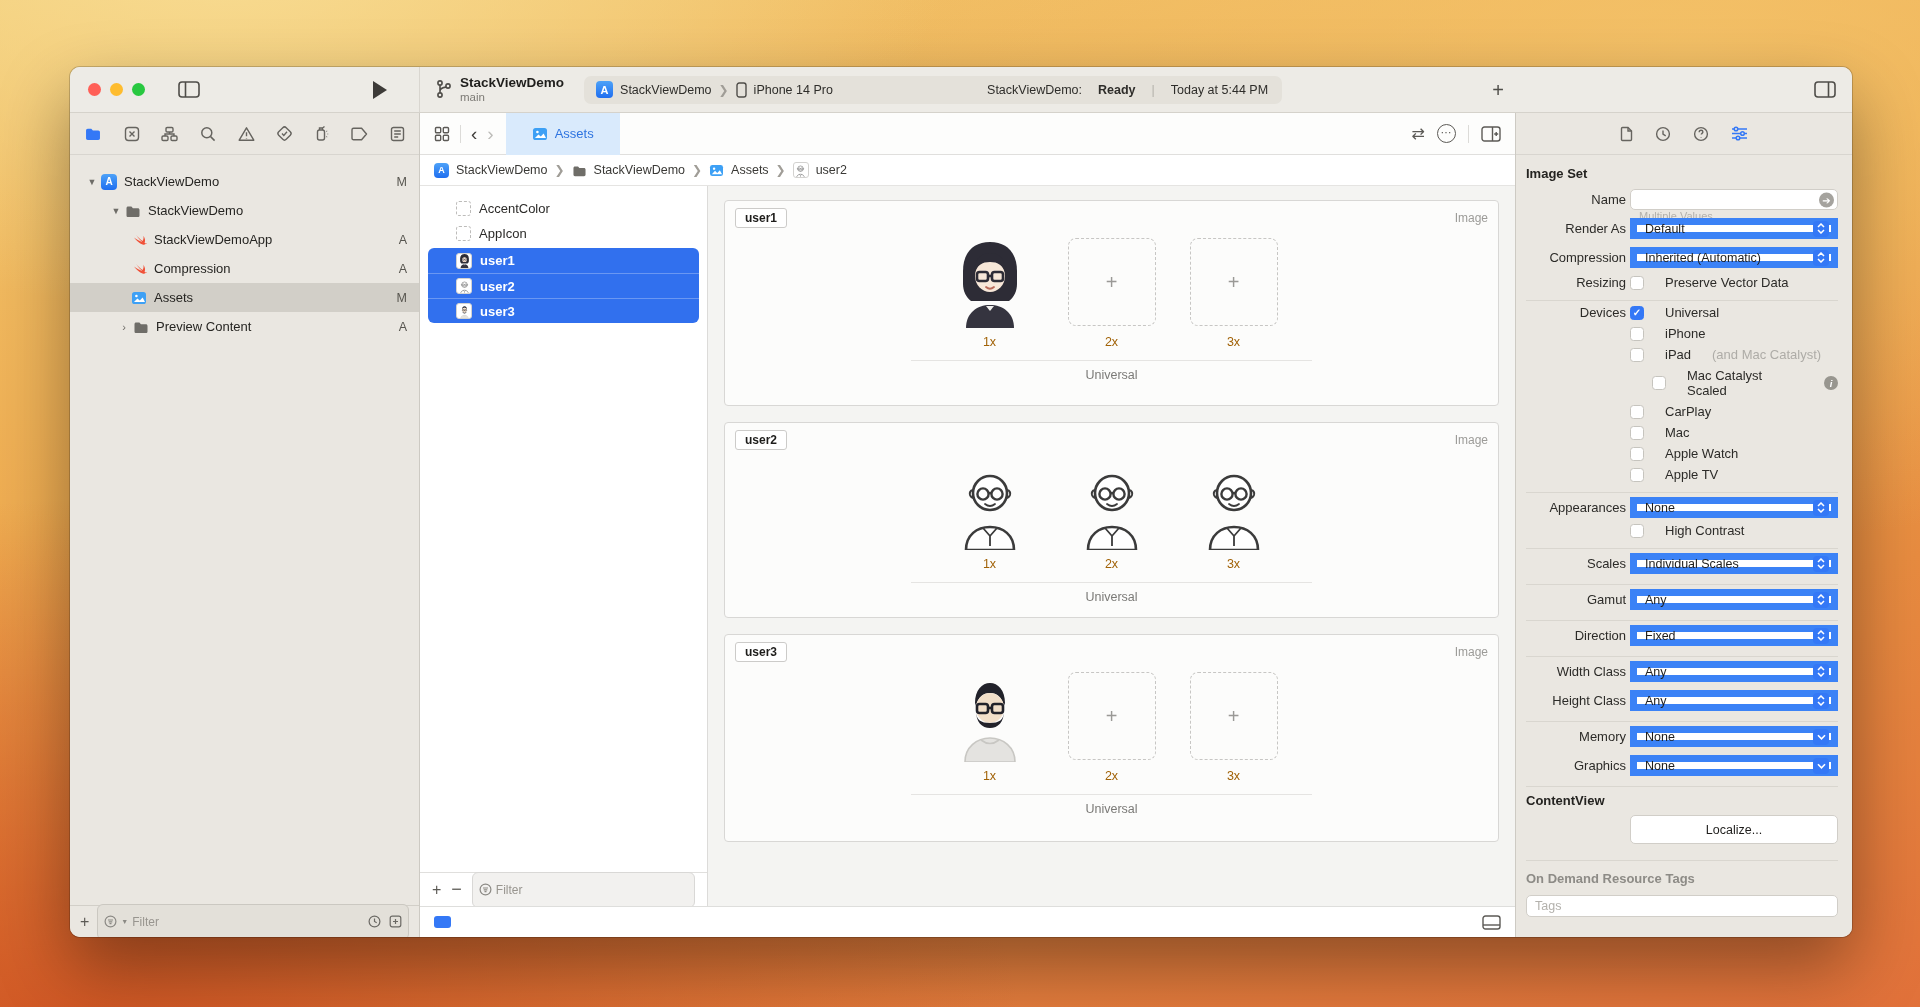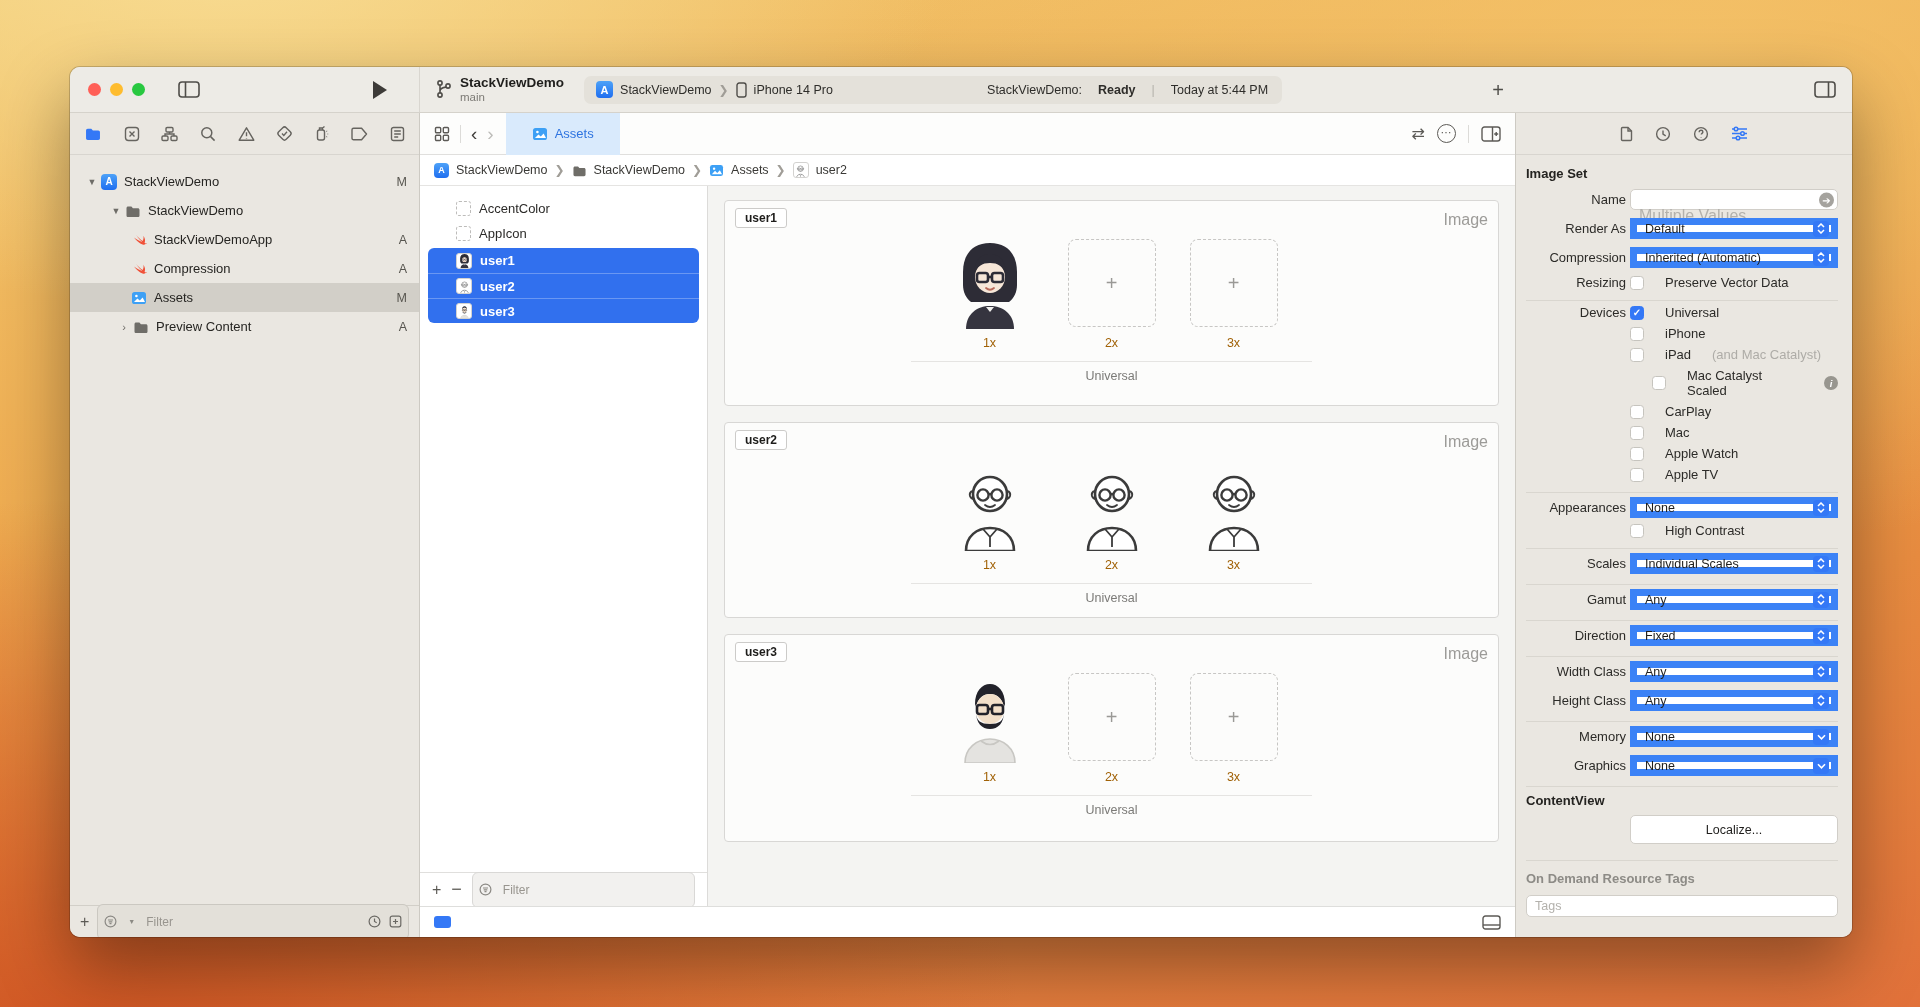--- a/index.html
+++ b/index.html
@@ -50,21 +50,21 @@
   .nav-tree { flex:1; padding-top:12px; font-size:13px; color:#262522; overflow:hidden; }
   .tree-row { height:29px; display:flex; align-items:center; padding-right:12px; }
   .tree-row.selected { background:#d2cfc8; }
   .tr-chevron { width:16px; text-align:center; color:#6e6c67; font-size:9px; flex:none; }
   .tr-icon { width:18px; height:16px; display:flex; align-items:center; justify-content:center; margin-right:6px; flex:none; }
   .tr-label { white-space:nowrap; }
   .tr-badge { margin-left:auto; color:#57554f; font-size:12.5px; }
   .ind0{padding-left:14px;} .ind1{padding-left:38px;} .ind2{padding-left:60px;}
   .nav-bottom { height:32px; flex:none; border-top:1px solid #d2cfc8; display:flex; align-items:center; gap:8px; padding:0 10px; }
   .plus-btn { font-size:16px; color:#5c5a55; }
-  .filter-field { flex:1; height:36px; background:#e3e0d9; border:1px solid #cbc8c1; border-radius:6px; display:flex; align-items:center; padding:16px 6px; gap:11px; color:#8b8984; }
+  .filter-field { flex:1; height:36px; background:#e3e0d9; border:1px solid #cbc8c1; border-radius:6px; display:flex; align-items:center; padding:16px 6px; gap:4px; color:#8b8984; }
   .filter-field input { flex:1; border:none; background:transparent; outline:none; font-size:12px; color:#333; font-family:"Liberation Sans",sans-serif; }
   .filter-field input::placeholder { color:#98958f; }
   .nav-bottom .right-ics { display:flex; gap:8px; color:#6b6964; }
   
   .editor { flex:1; min-width:0; display:flex; flex-direction:column; background:#fff; }
   .editor-tabs { height:42px; flex:none; display:flex; align-items:center; background:#fdfdfc; border-bottom:1px solid #e0dfdd; }
   .et-left { display:flex; align-items:center; padding-left:14px; gap:10px; color:#5c5a56; }
   .et-vdiv { width:1px; height:18px; background:#dcdbd8; }
   .nav-arrow { font-size:19px; line-height:1; }
   .nav-arrow.back { color:#3e3c39; } .nav-arrow.fwd { color:#bdbcb9; }
@@ -85,21 +85,21 @@
   .sel-block .al-row { padding-left:28px; color:#fff; font-weight:700; }
   .sel-block .al-row + .al-row { border-top:1px solid rgba(255,255,255,.28); }
   .al-filter { height:34px; flex:none; border-top:1px solid #e0dfdd; display:flex; align-items:center; gap:10px; padding:0 12px; color:#6b6964; }
   .al-filter .ff { background:#f2f1ef; border:1px solid #d9d8d6; }
   .minus-btn { font-size:18px; color:#5c5a55; }
   
   .canvas { flex:1; background:#f4f4f2; padding:14px 16px; display:flex; flex-direction:column; gap:16px; overflow:hidden; }
   .card { background:#fcfcfb; border:1px solid #d8d7d5; border-radius:4px; flex:none; display:flex; flex-direction:column; }
   .card-head { display:flex; justify-content:space-between; align-items:flex-start; padding:7px 10px 0 10px; }
   .name-box { border:1px solid #cccbc9; background:#fff; border-radius:3px; font-size:12px; font-weight:700; color:#1e1d1b; padding:2px 9px; }
-  .type-label { font-size:16px; color:#9c9b98; padding-top:3px; }
+  .type-label { font-size:12px; color:#9c9b98; padding-top:3px; }
   .slots { display:flex; justify-content:center; gap:34px; margin-top:10px; }
   .slot { width:88px; height:88px; display:flex; align-items:center; justify-content:center; }
   .slot.dashed { border:1.5px dashed #c7c6c4; border-radius:8px; color:#9a9996; font-size:20px; font-weight:400; }
   .slot .avatar { height:92px; width:auto; }
   .scale-row { display:flex; justify-content:center; gap:34px; margin-top:9px; }
   .scale-row span { width:88px; text-align:center; font-size:12.5px; color:#a16207; }
   .card-divider { width:52%; height:1px; background:#e5e4e2; margin:11px auto 0 auto; }
   .idiom { text-align:center; font-size:12.5px; color:#7b7a77; margin:7px 0 11px 0; }
   .editor-bottom { height:31px; flex:none; border-top:1px solid #dededc; background:#fff; display:flex; align-items:center; justify-content:space-between; padding:0 14px; }
   .blue-chip { width:17px; height:12px; border-radius:3px; background:#3478f6; }
@@ -110,21 +110,21 @@
   .insp-content { flex:1; padding:11px 14px 0 10px; font-size:13px; color:#2c2b28; overflow:hidden; }
   .sec-title { font-weight:700; font-size:13px; color:#242320; }
   .sec-title.gray { color:#8d8b86; }
   .irow { display:flex; align-items:center; margin-top:8px; }
   .ilbl { width:100px; flex:none; text-align:right; margin-right:4px; color:#2c2b28; }
   .ictl { flex:1; min-width:0; }
   .popup { position:relative; height:21px; background:#fff; border:7px solid #3b82f6; border-radius:0; display:flex; align-items:center; padding:0 24px 0 8px; font-size:12.5px; color:#1f1e1c; }
   .step { position:absolute; right:2px; top:50%; transform:translateY(-50%); width:16px; height:16px; border-radius:4px; background:#3478f6; display:flex; flex-direction:column; align-items:center; justify-content:center; gap:1px; }
   .step svg { display:block; }
   .namefield { position:relative; height:21px; background:#fff; border:1px solid #d1cec8; border-radius:5px; display:flex; align-items:center; padding:0 22px 0 8px; }
-  .namefield input { width:100%; border:none; outline:none; background:transparent; font-size:16px; font-family:"Liberation Sans",sans-serif; color:#1f1e1c;margin-top:32px; }
+  .namefield input { width:100%; border:none; outline:none; background:transparent; font-size:11px; font-family:"Liberation Sans",sans-serif; color:#1f1e1c;margin-top:32px; }
   .namefield input::placeholder { color:#b3b1ac; }
   .go-circle { position:absolute; right:3px; top:50%; transform:translateY(-50%); width:15px; height:15px; border-radius:50%; background:#a5a39e; color:#fff; font-size:10px; display:flex; align-items:center; justify-content:center; }
   .cb { width:14px; height:14px; border-radius:3.5px; background:#fff; border:1px solid #c6c4be; flex:none; display:flex; align-items:center; justify-content:center; }
   .cb.checked { background:#3478f6; border-color:#3478f6; color:#fff; font-size:10px; font-weight:700; }
   .cbrow { display:flex; align-items:center; gap:21px; margin-top:6px; }
   .cbrow .txt { color:#2c2b28; }
   .cbrow .suffix { color:#aeaca7; }
   .info-dot { width:14px; height:14px; border-radius:50%; background:#98968f; color:#fff; font-size:9.5px; font-weight:700; display:flex; align-items:center; justify-content:center; font-style:italic; }
   .hr { height:1px; background:#d9d6cf; margin:10px 0 2px 0; }
   .localize-btn { height:29px; background:#fff; border:1px solid #d1cec8; border-radius:5px; display:flex; align-items:center; justify-content:center; font-size:12.5px; color:#1f1e1c; }

